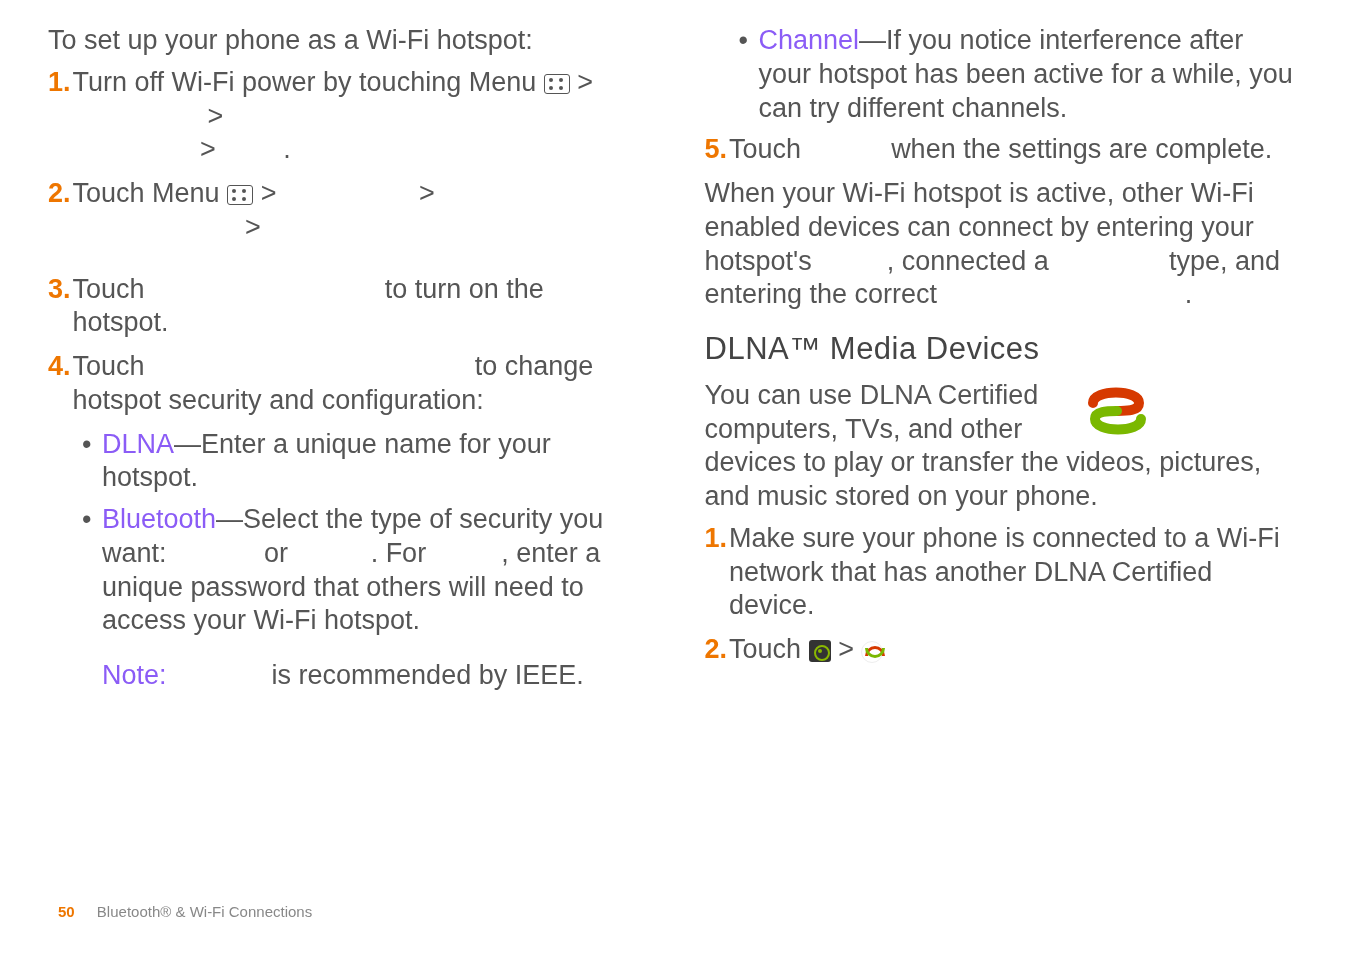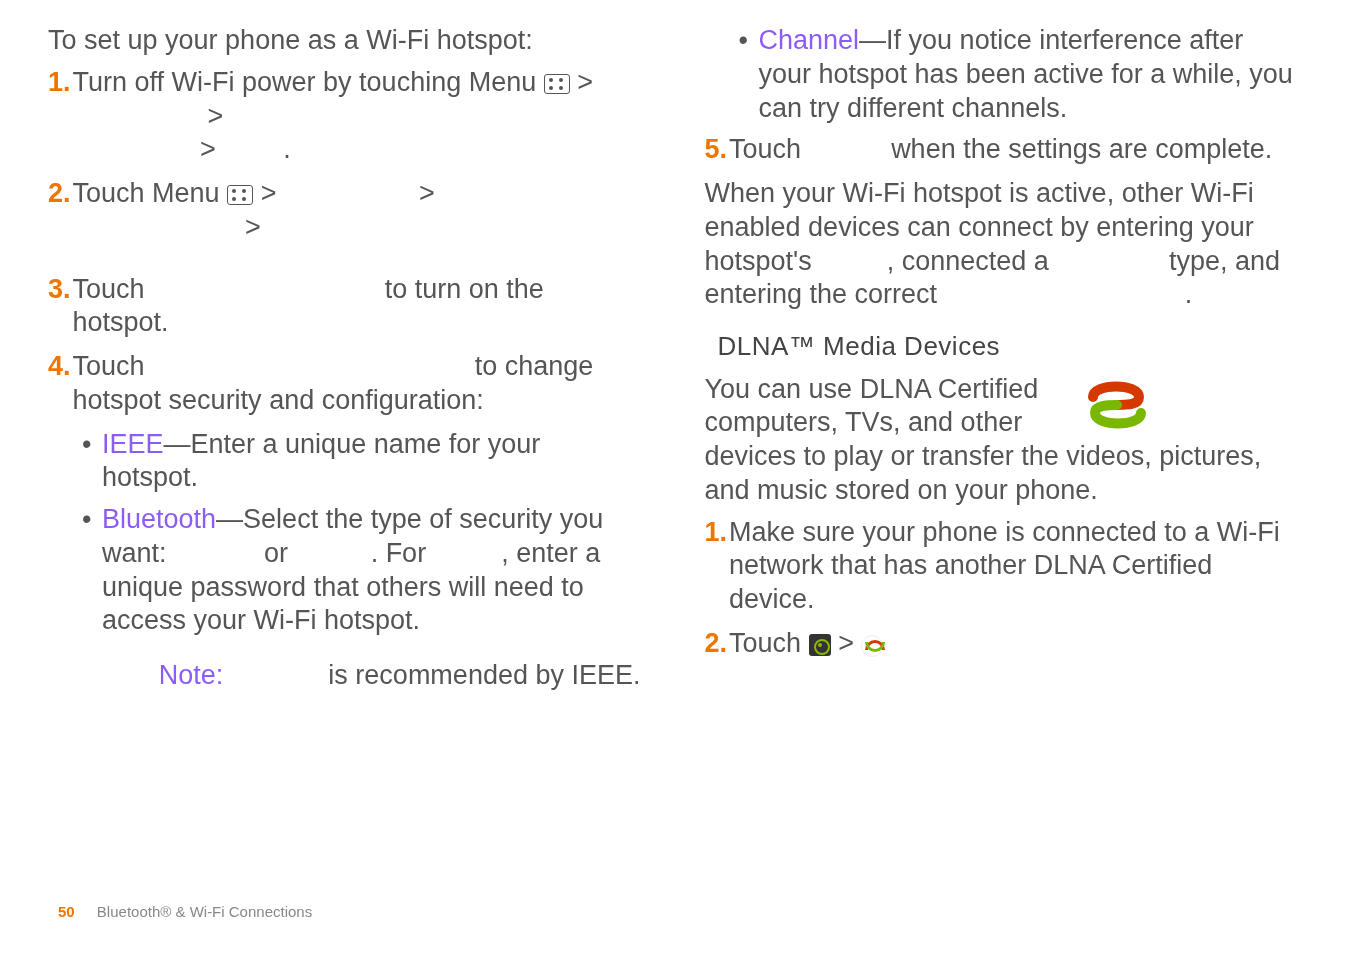--- a/index.html
+++ b/index.html
@@ -20,28 +20,28 @@
     font-size: 27px;
     line-height: 1.25;
   }
   p { margin: 0 0 8px 0; }
   .ol-item { display: flex; margin-bottom: 10px; }
   .ol-num { color: #ee7600; font-weight: 700; flex: 0 0 auto; margin-right: 2px; }
   .ol-body { flex: 1 1 auto; }
   .bullet-item { display: flex; margin-bottom: 8px; margin-left: 34px; }
   .bullet-dot { flex: 0 0 auto; width: 20px; }
   .bullet-body { flex: 1 1 auto; }
-  .sub-note { margin-left: 54px; margin-top: 21px; text-align: right; }
+  .sub-note { margin-left: 54px; margin-top: 21px; }
   b, .bold { font-weight: 400; color: #8b5cf6; }
   h2.section {
-    font-size: 26px;
+    font-size: 31px;
     font-weight: 400;
     color: #444;
     letter-spacing: 0.5px;
-    margin: 18px 0 10px 13px;
+    margin: 18px 0 10px 0;
   }
   .menu-icon {
     display: inline-block;
     width: 26px; height: 20px;
     border: 1.5px solid #555;
     border-radius: 3px;
     position: relative;
     vertical-align: -3px;
   }
   .menu-icon::before, .menu-icon::after {
@@ -208,21 +208,21 @@
       <div class="ol-body">
         <span>Touch</span>
         &nbsp;&nbsp;&nbsp;&nbsp;&nbsp;&nbsp;&nbsp;&nbsp;&nbsp;&nbsp;&nbsp;&nbsp;&nbsp;&nbsp;&nbsp;&nbsp;&nbsp;&nbsp;&nbsp;&nbsp;&nbsp;&nbsp;&nbsp;&nbsp;&nbsp;&nbsp;&nbsp;&nbsp;&nbsp;&nbsp;&nbsp;&nbsp;&nbsp;&nbsp;&nbsp;&nbsp;&nbsp;&nbsp;&nbsp;&nbsp;&nbsp;&nbsp;
         <span>to change hotspot security and configuration:</span>
       </div>
     </div>
 
     <div class="bullet-item">
       <div class="bullet-dot">•</div>
       <div class="bullet-body">
-        <b>IEEE</b><span>—Enter a unique name for your hotspot.</span>
+        <b>DLNA</b><span>—Enter a unique name for your hotspot.</span>
       </div>
     </div>
 
     <div class="bullet-item">
       <div class="bullet-dot">•</div>
       <div class="bullet-body">
         <b>Bluetooth</b><span>—Select the type of security you want:</span>
         &nbsp;&nbsp;&nbsp;&nbsp;&nbsp;&nbsp;&nbsp;&nbsp;&nbsp;&nbsp;&nbsp;
         <span>or</span>
         &nbsp;&nbsp;&nbsp;&nbsp;&nbsp;&nbsp;&nbsp;&nbsp;&nbsp;

